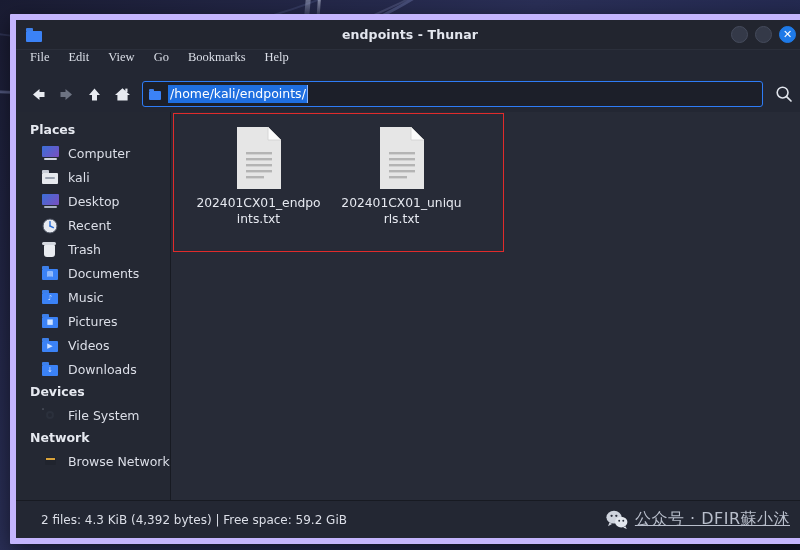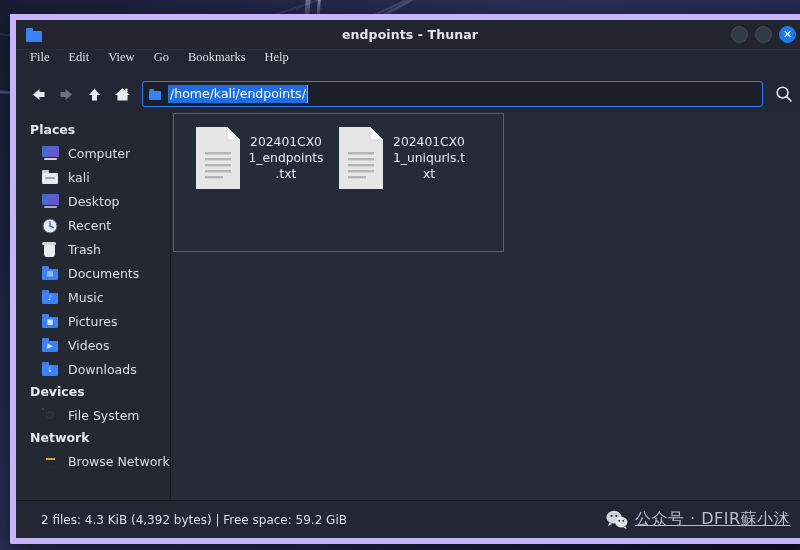--- a/index.html
+++ b/index.html
@@ -299,21 +299,21 @@
     min-width: 0;
   }
   #file-grid {
     display: flex;
     padding: 14px 0 0 22px;
     gap: 12px;
   }
   .file-cell {
     width: 131px;
     display: flex;
-    flex-direction: row;
+    flex-direction: column;
     align-items: center;
     gap: 5px;
     justify-content: flex-end;
   }
   .file-icon { width: 50px; height: 64px; position: relative; }
   .file-name {
     font-size: 12.3px;
     color: #e6e9f0;
     text-align: center;
     line-height: 1.32;

